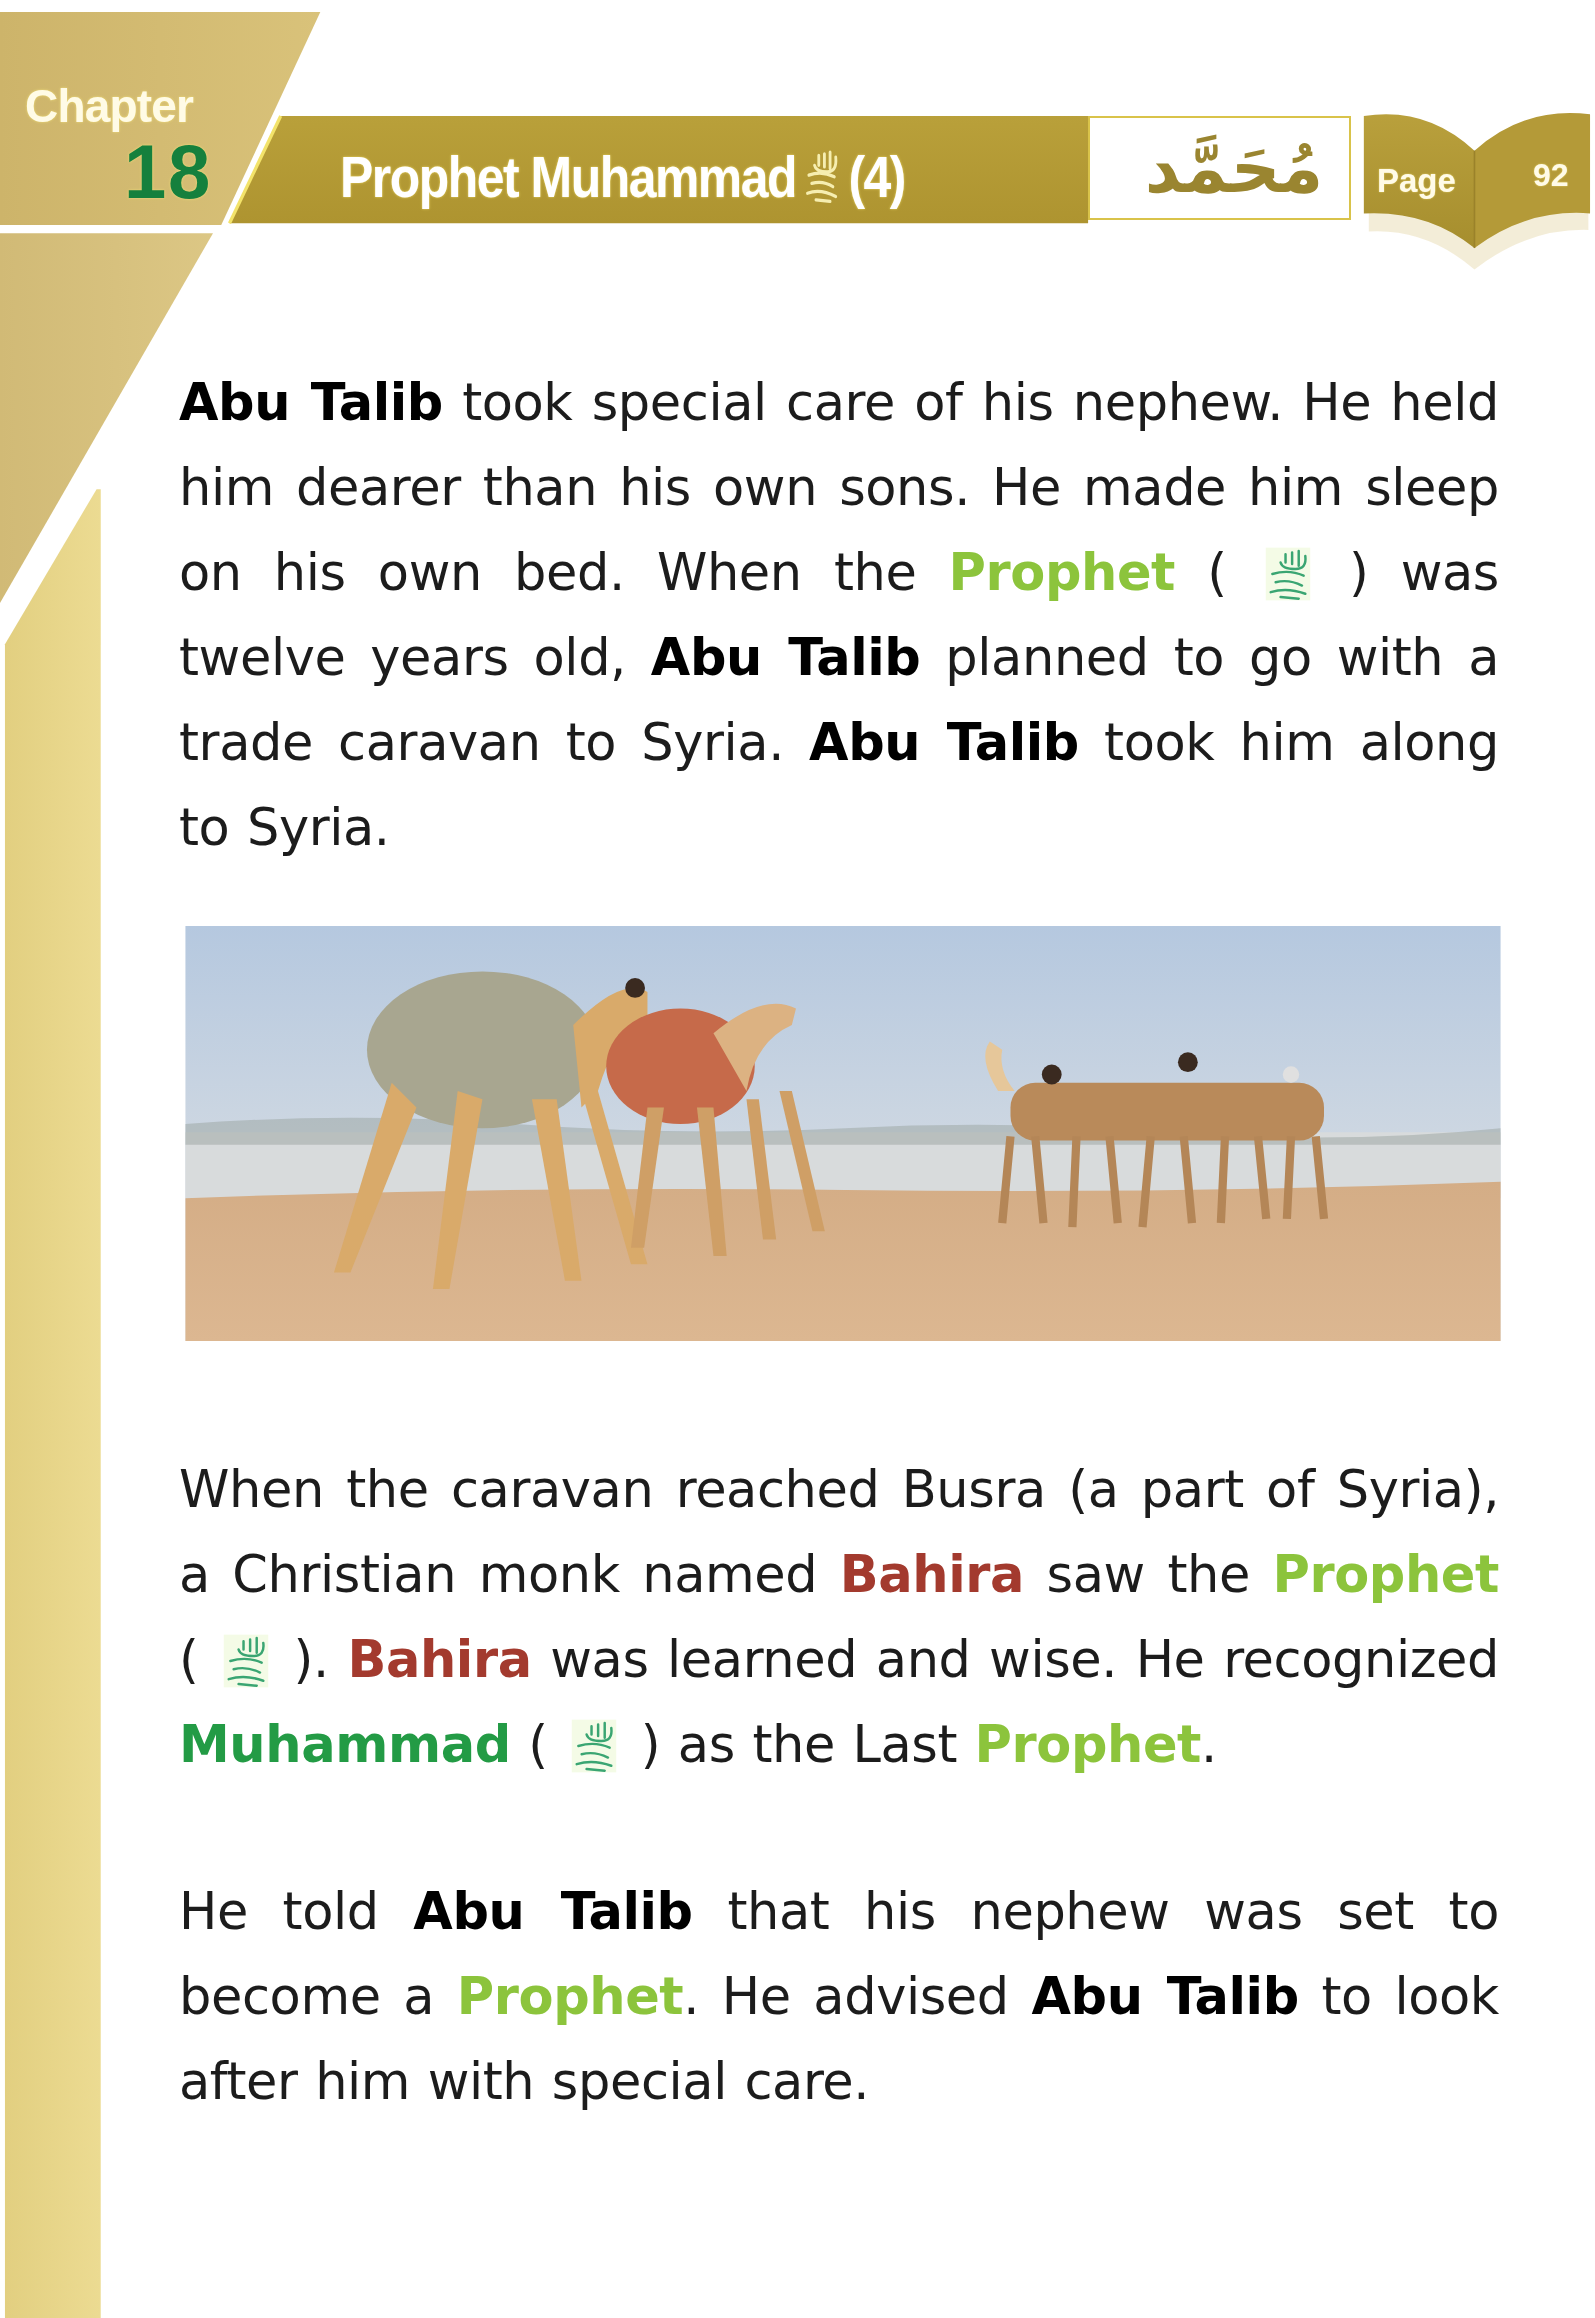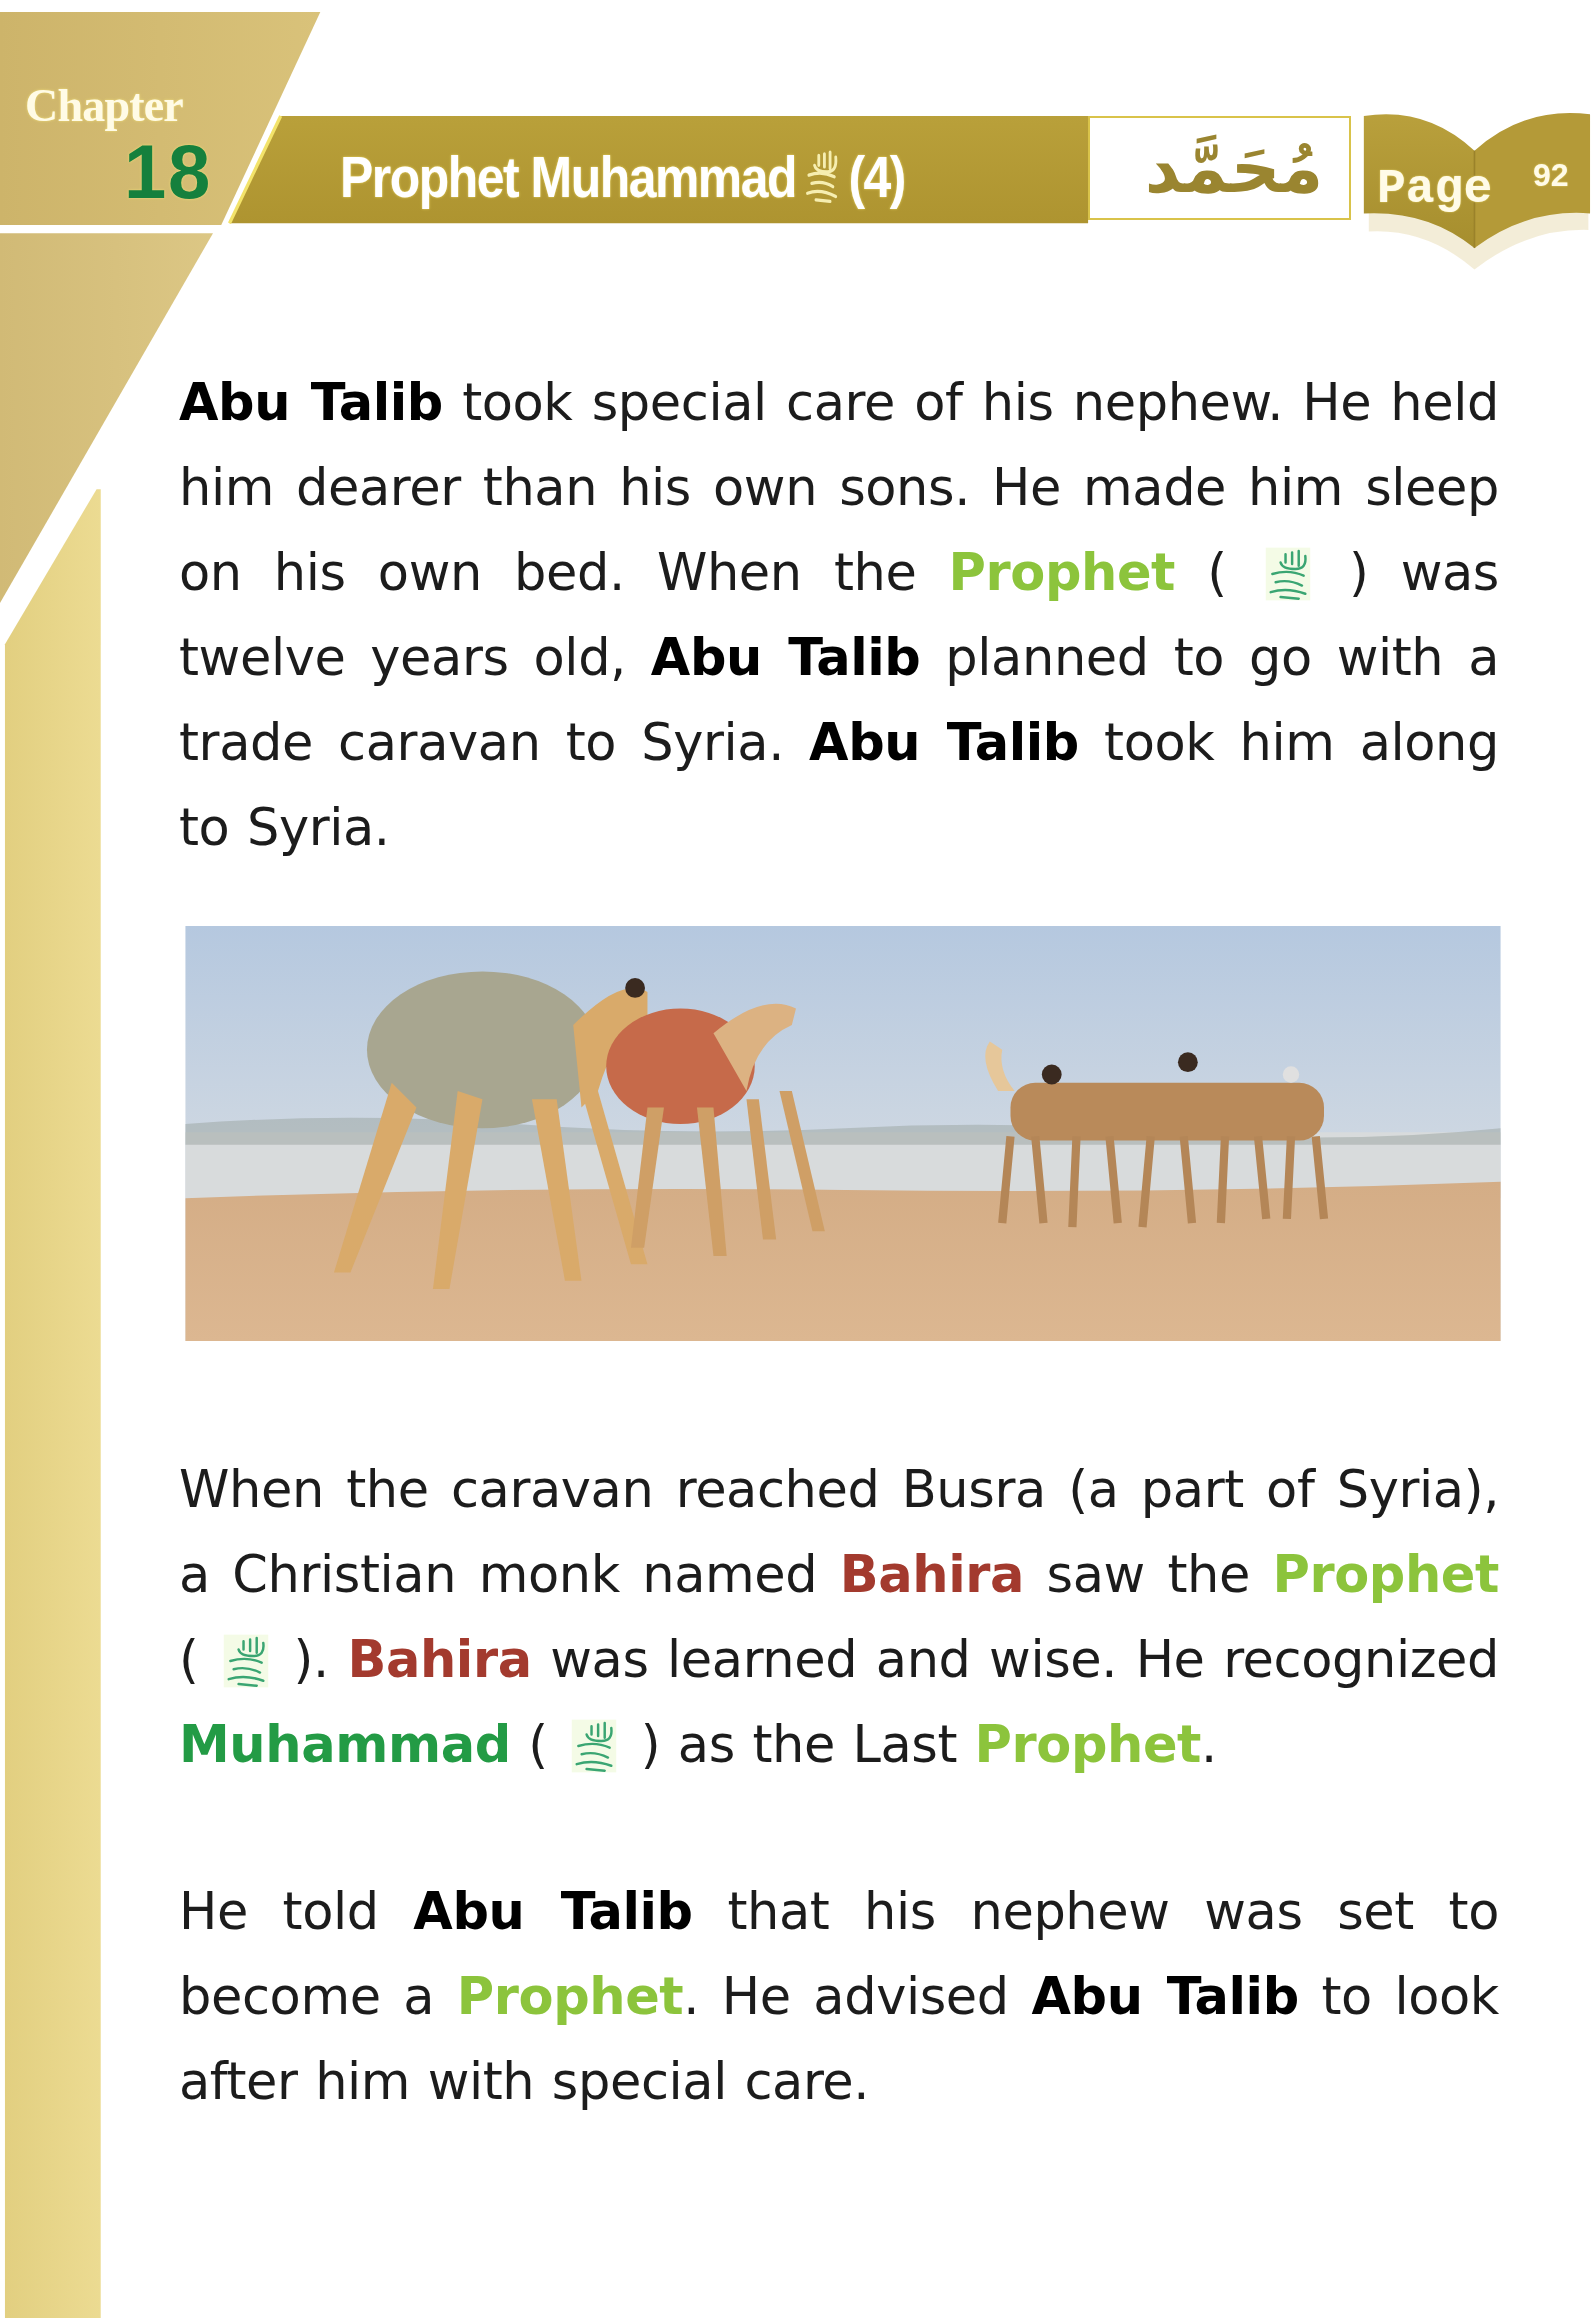--- a/index.html
+++ b/index.html
@@ -1,31 +1,31 @@
 <!DOCTYPE html>
 <html style="font-size:13.2px"><head>
 <meta charset="utf-8">
 <style>
   html,body{margin:0;padding:0;}
   body{width:1595px;height:2319px;position:relative;background:#ffffff;overflow:hidden;
        font-family:"DejaVu Sans","Liberation Sans",sans-serif;}
   svg.deco{position:absolute;left:0;top:0;}
-  .chapter-label{position:absolute;left:25px;top:79px;font-family:Liberation Serif, serif;font-weight:bold;
+  .chapter-label{position:absolute;left:25px;top:79px;font-family:Liberation Sans, sans-serif;font-weight:bold;
     color:#fffbe6;font-size:46px;letter-spacing:-0.8px;text-shadow:0 0 2.5px #f3e27a;}
   .chapter-num{position:absolute;left:124px;top:134px;font-family:"Liberation Sans",sans-serif;font-weight:bold;
     color:#15803d;font-size:76px;line-height:76px;letter-spacing:1.7px;text-shadow:0 0 2.5px #f3e27a;}
   .title{position:absolute;left:340px;top:139px;height:74px;display:flex;align-items:center;
     font-family:"Liberation Sans",sans-serif;font-weight:bold;color:#ffffff;font-size:58px;letter-spacing:-1.7px;
     transform:scaleX(0.86);transform-origin:left center;white-space:nowrap;text-shadow:0 0 2.5px #f0dc6c;}
   .title .pbuh{display:inline-block;width:46px;height:58px;margin:0 8.3px 0 6.6px;vertical-align:middle;}
   .arabic-box{position:absolute;left:1088px;top:116px;width:263px;height:104px;background:#fff;
     border:2.5px solid #d9c34a;box-sizing:border-box;display:flex;align-items:center;justify-content:center;padding-left:29px;}
   .arabic-box span{font-family:"DejaVu Sans",sans-serif;font-weight:bold;font-size:69px;color:#9a8530;direction:rtl;}
-  .page-label{position:absolute;left:1377px;top:162px;font-family:Liberation Mono, monospace;font-weight:bold;
-    font-size:48px;color:#fffbe8;text-shadow:0 0 1.7px #f1e07a;}
+  .page-label{position:absolute;left:1377px;top:162px;font-family:Liberation Sans, sans-serif;font-weight:bold;
+    font-size:33px;color:#fffbe8;text-shadow:0 0 1.7px #f1e07a;}
   .page-num{position:absolute;left:1533px;top:157px;font-family:"Liberation Sans",sans-serif;font-weight:bold;
     font-size:32px;color:#fffbe8;text-shadow:0 0 1.7px #f1e07a;}
   .para{position:absolute;left:179px;width:1320px;font-family:"DejaVu Sans","Liberation Sans",sans-serif;
     font-size:51px;line-height:85px;color:#1c1c1c;text-align:justify;letter-spacing:-0.4px;word-spacing:1.7px;}
   .p1{top:360px;}
   .p2{top:1447px;}
   .p3{top:1869px;}
   .hl{font-weight:bold;}
   .blue{color:#000000;}
   .lgreen{color:#8cc43c;}

